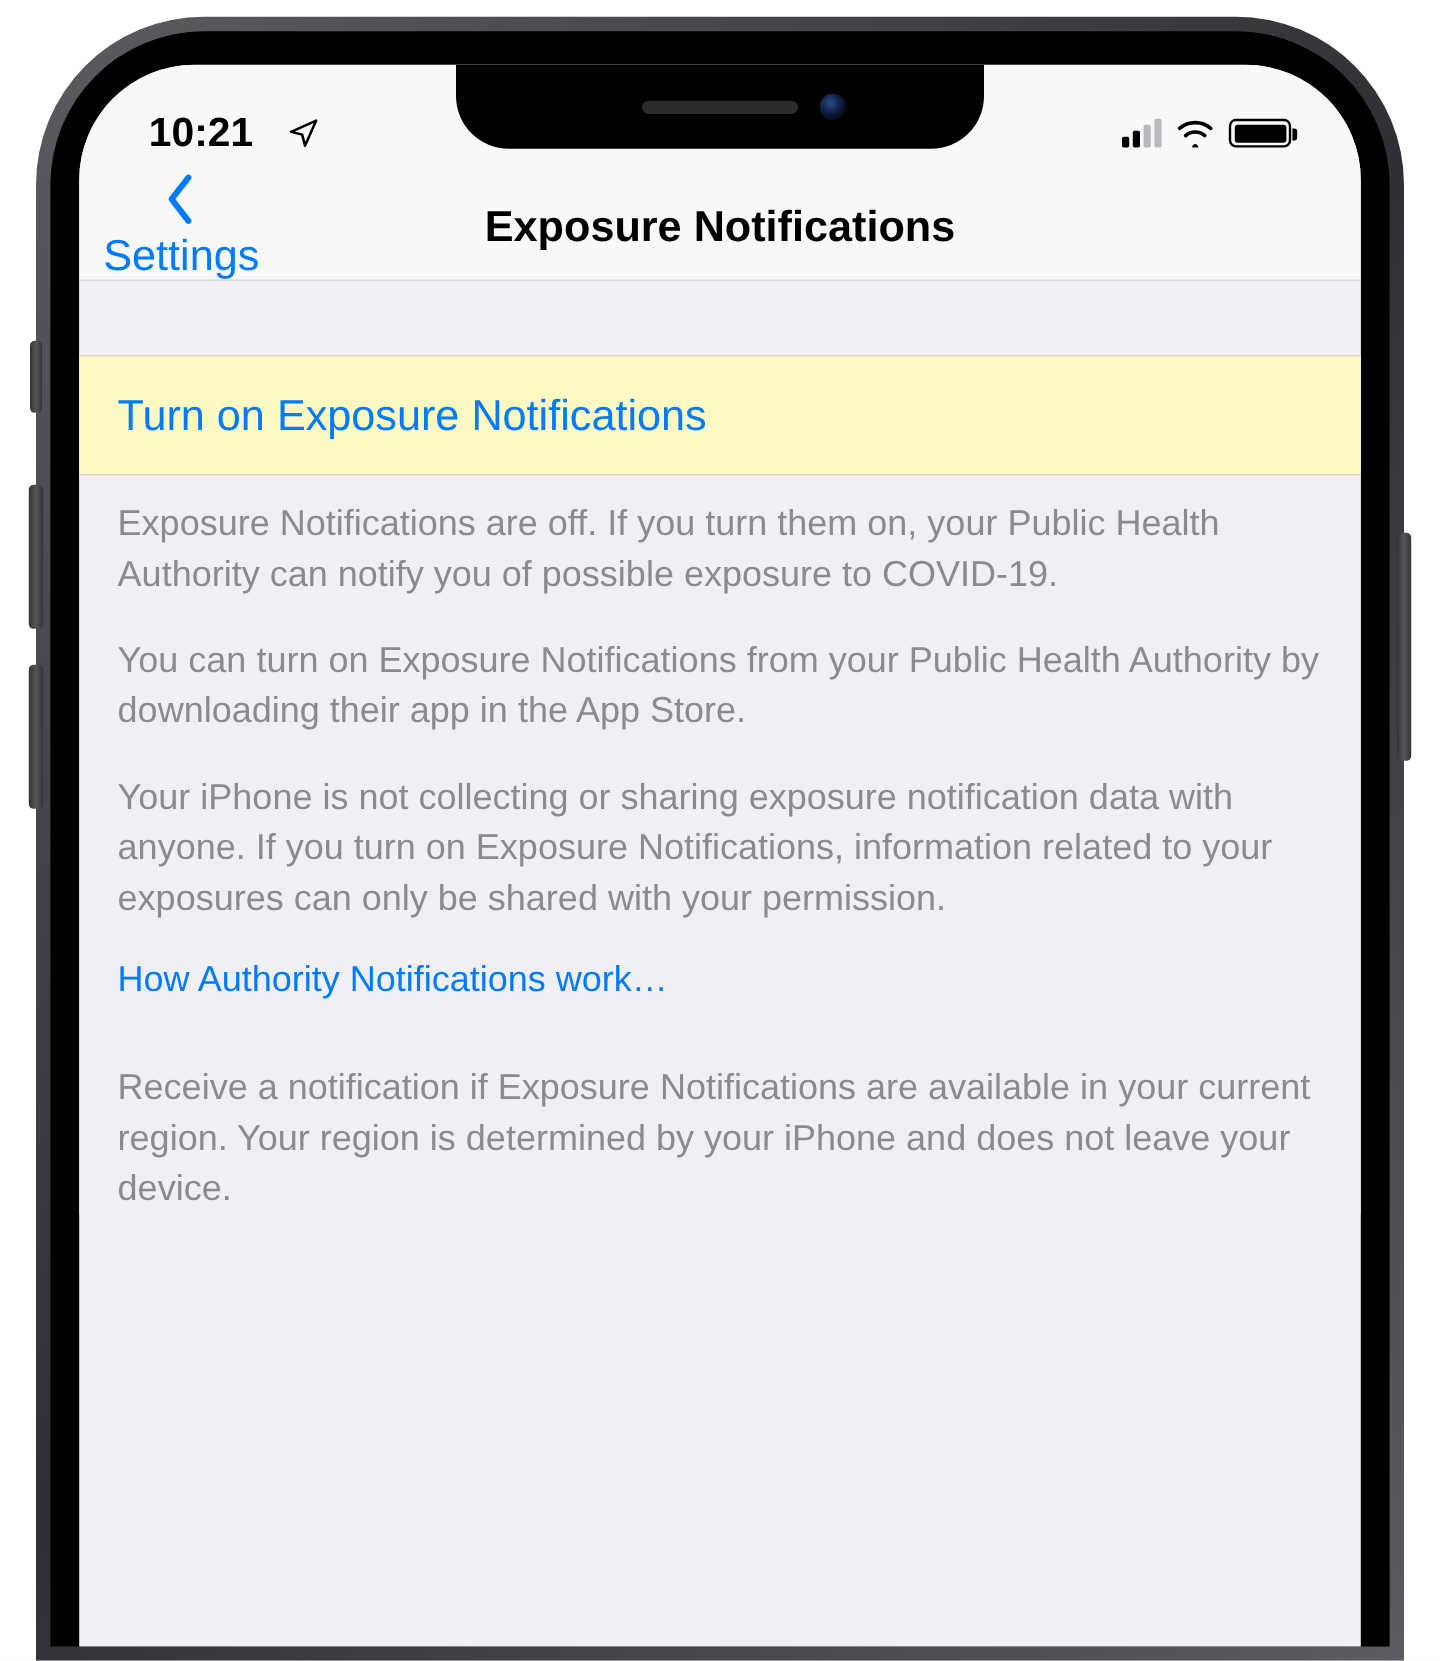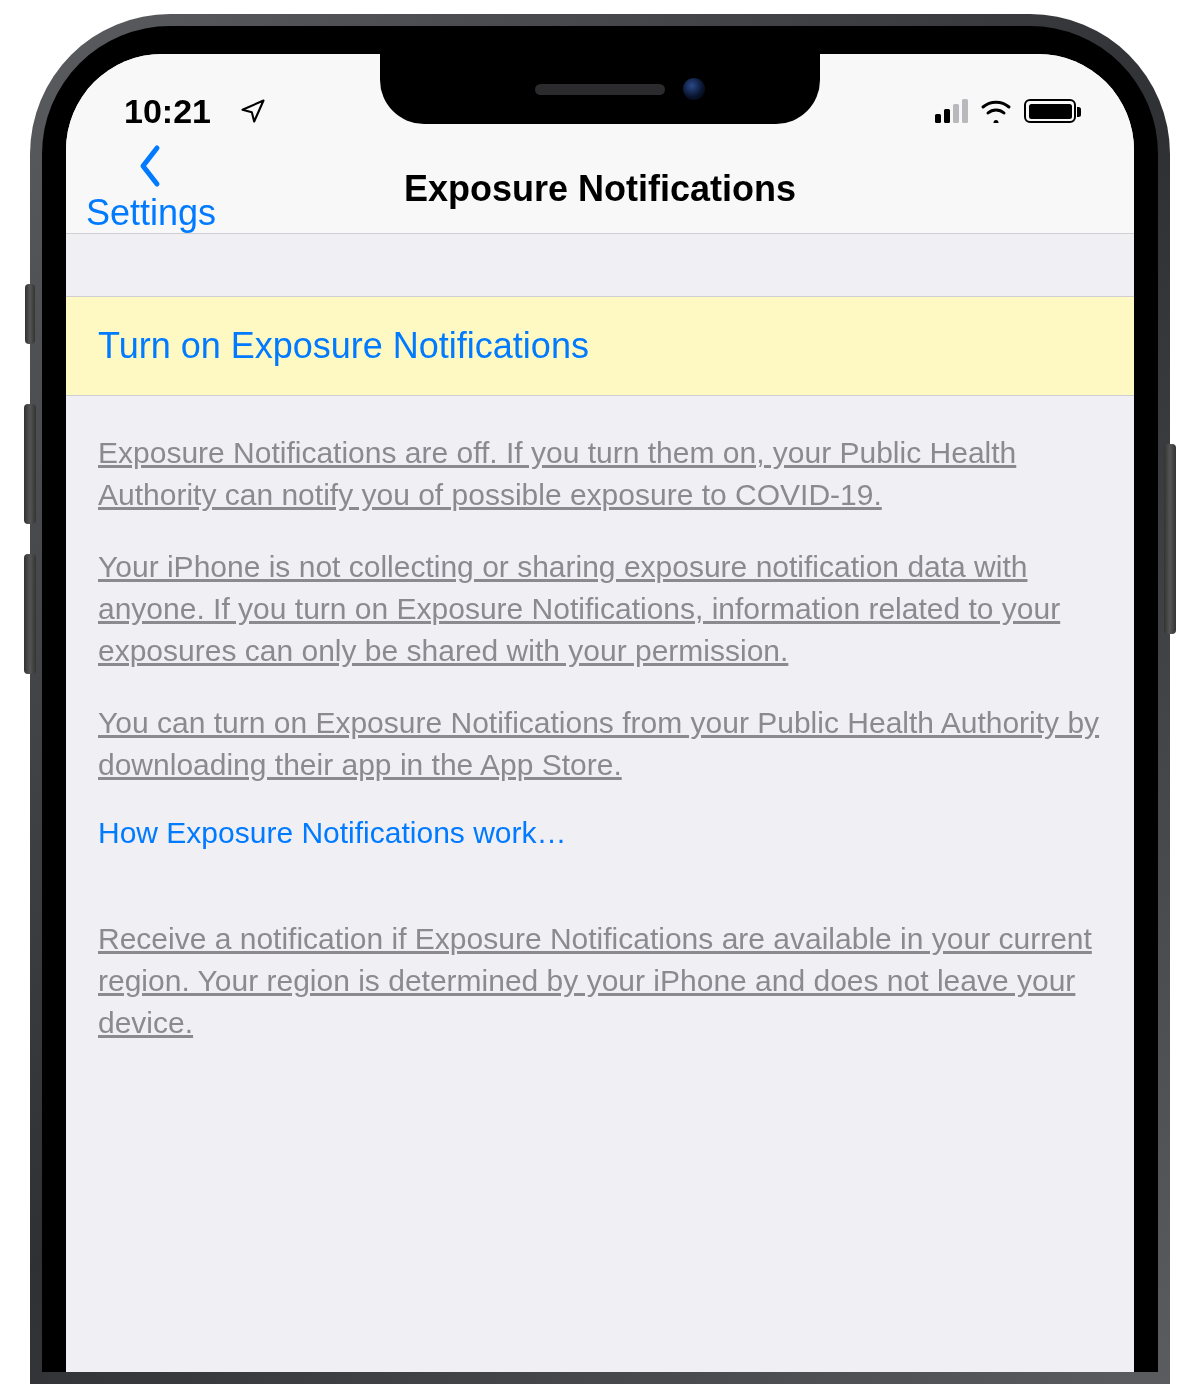--- a/index.html
+++ b/index.html
@@ -179,22 +179,21 @@
     font-size: 36px;
   }
   .row-label {
     color: #000;
     font-size: 36px;
   }
   .footer-text {
     color: #8a8a8f;
     font-size: 30px;
     line-height: 1.4;
-    padding: 36px 32px 0 32px;
-    text-decoration: underline;
+    padding: 20px 32px 0 32px;
   }
   .footer-text p {
     margin-bottom: 30px;
   }
   .footer-link {
     color: #007aff;
     font-size: 30px;
     padding: 0 32px 32px 32px;
     display: block;
   }
@@ -279,24 +278,24 @@
 
       <div class="content">
         <div class="spacer"></div>
 
         <div class="white-row">
           <span class="link-label">Turn on Exposure Notifications</span>
         </div>
 
         <div class="footer-text">
           <p>Exposure Notifications are off. If you turn them on, your Public Health Authority can notify you of possible exposure to COVID-19.</p>
+          <p>You can turn on Exposure Notifications from your Public Health Authority by downloading their app in the App Store.</p>
           <p>Your iPhone is not collecting or sharing exposure notification data with anyone. If you turn on Exposure Notifications, information related to your exposures can only be shared with your permission.</p>
-          <p>You can turn on Exposure Notifications from your Public Health Authority by downloading their app in the App Store.</p>
-        </div>
-        <a class="footer-link">How Exposure Notifications work…</a>
+        </div>
+        <a class="footer-link">How Authority Notifications work…</a>
 
 
         <div class="footer-text">
           <p>Receive a notification if Exposure Notifications are available in your current region. Your region is determined by your iPhone and does not leave your device.</p>
         </div>
       </div>
 
     </div>
   </div>
 </div>

